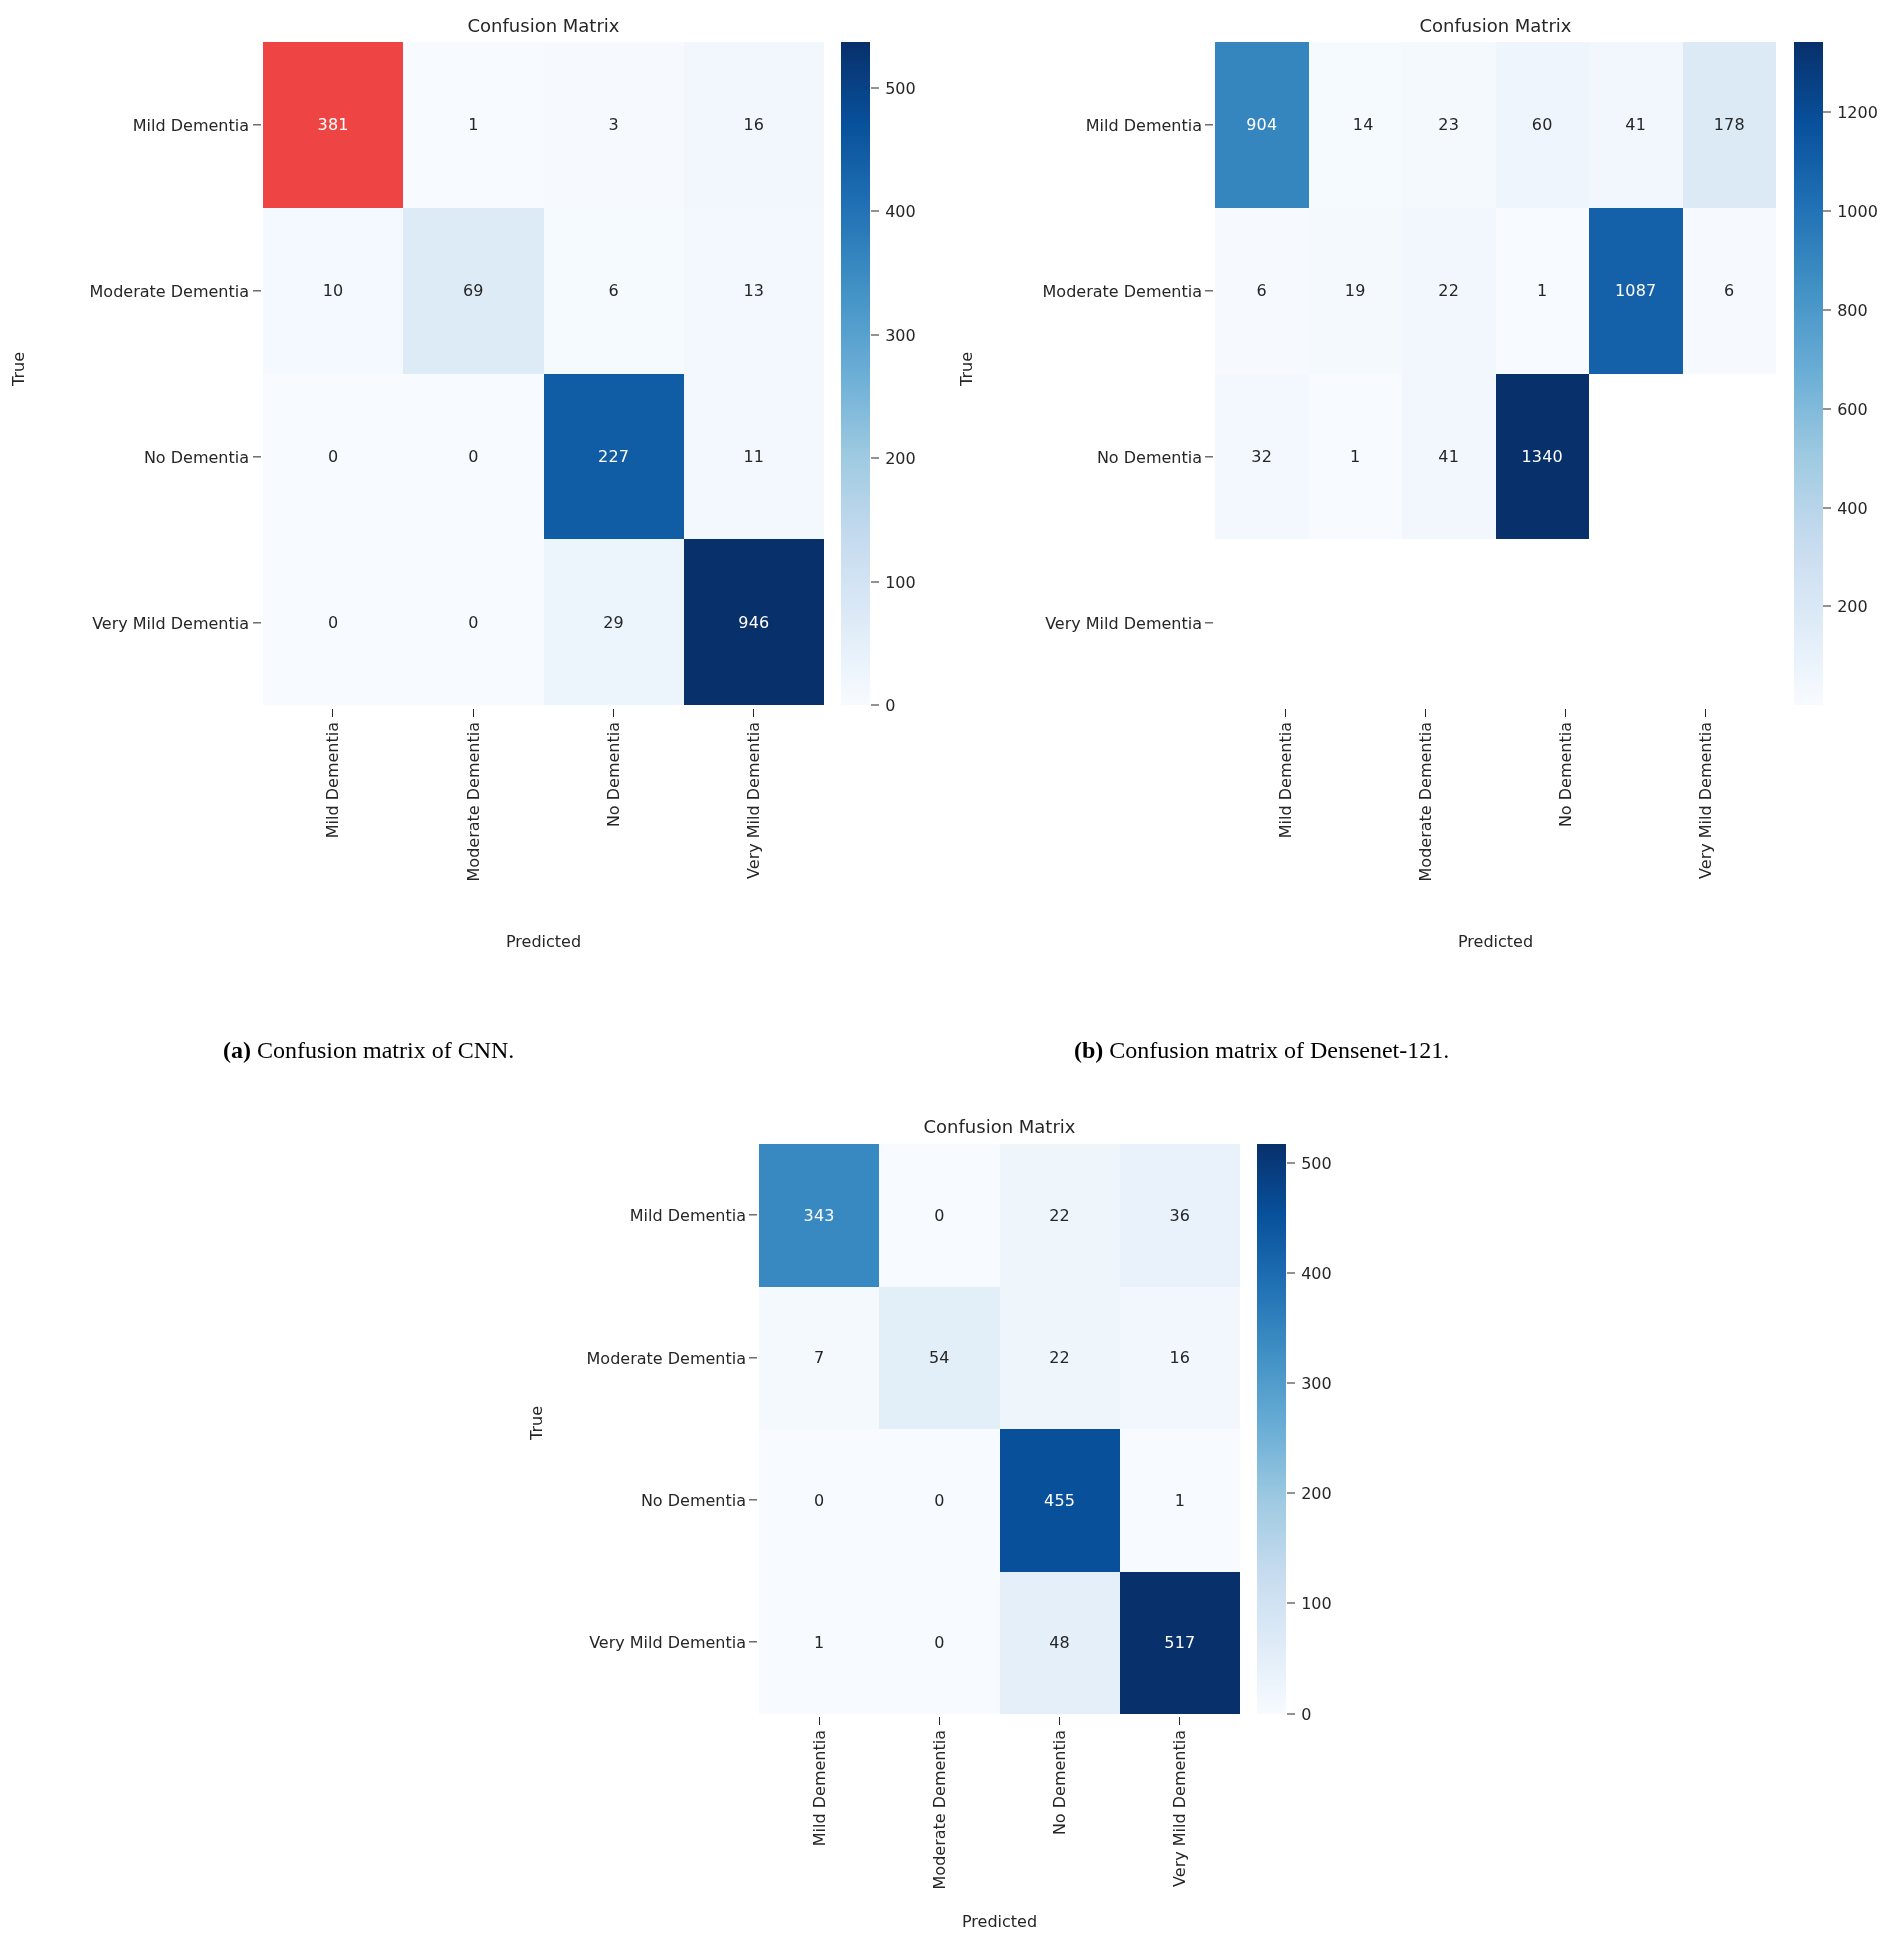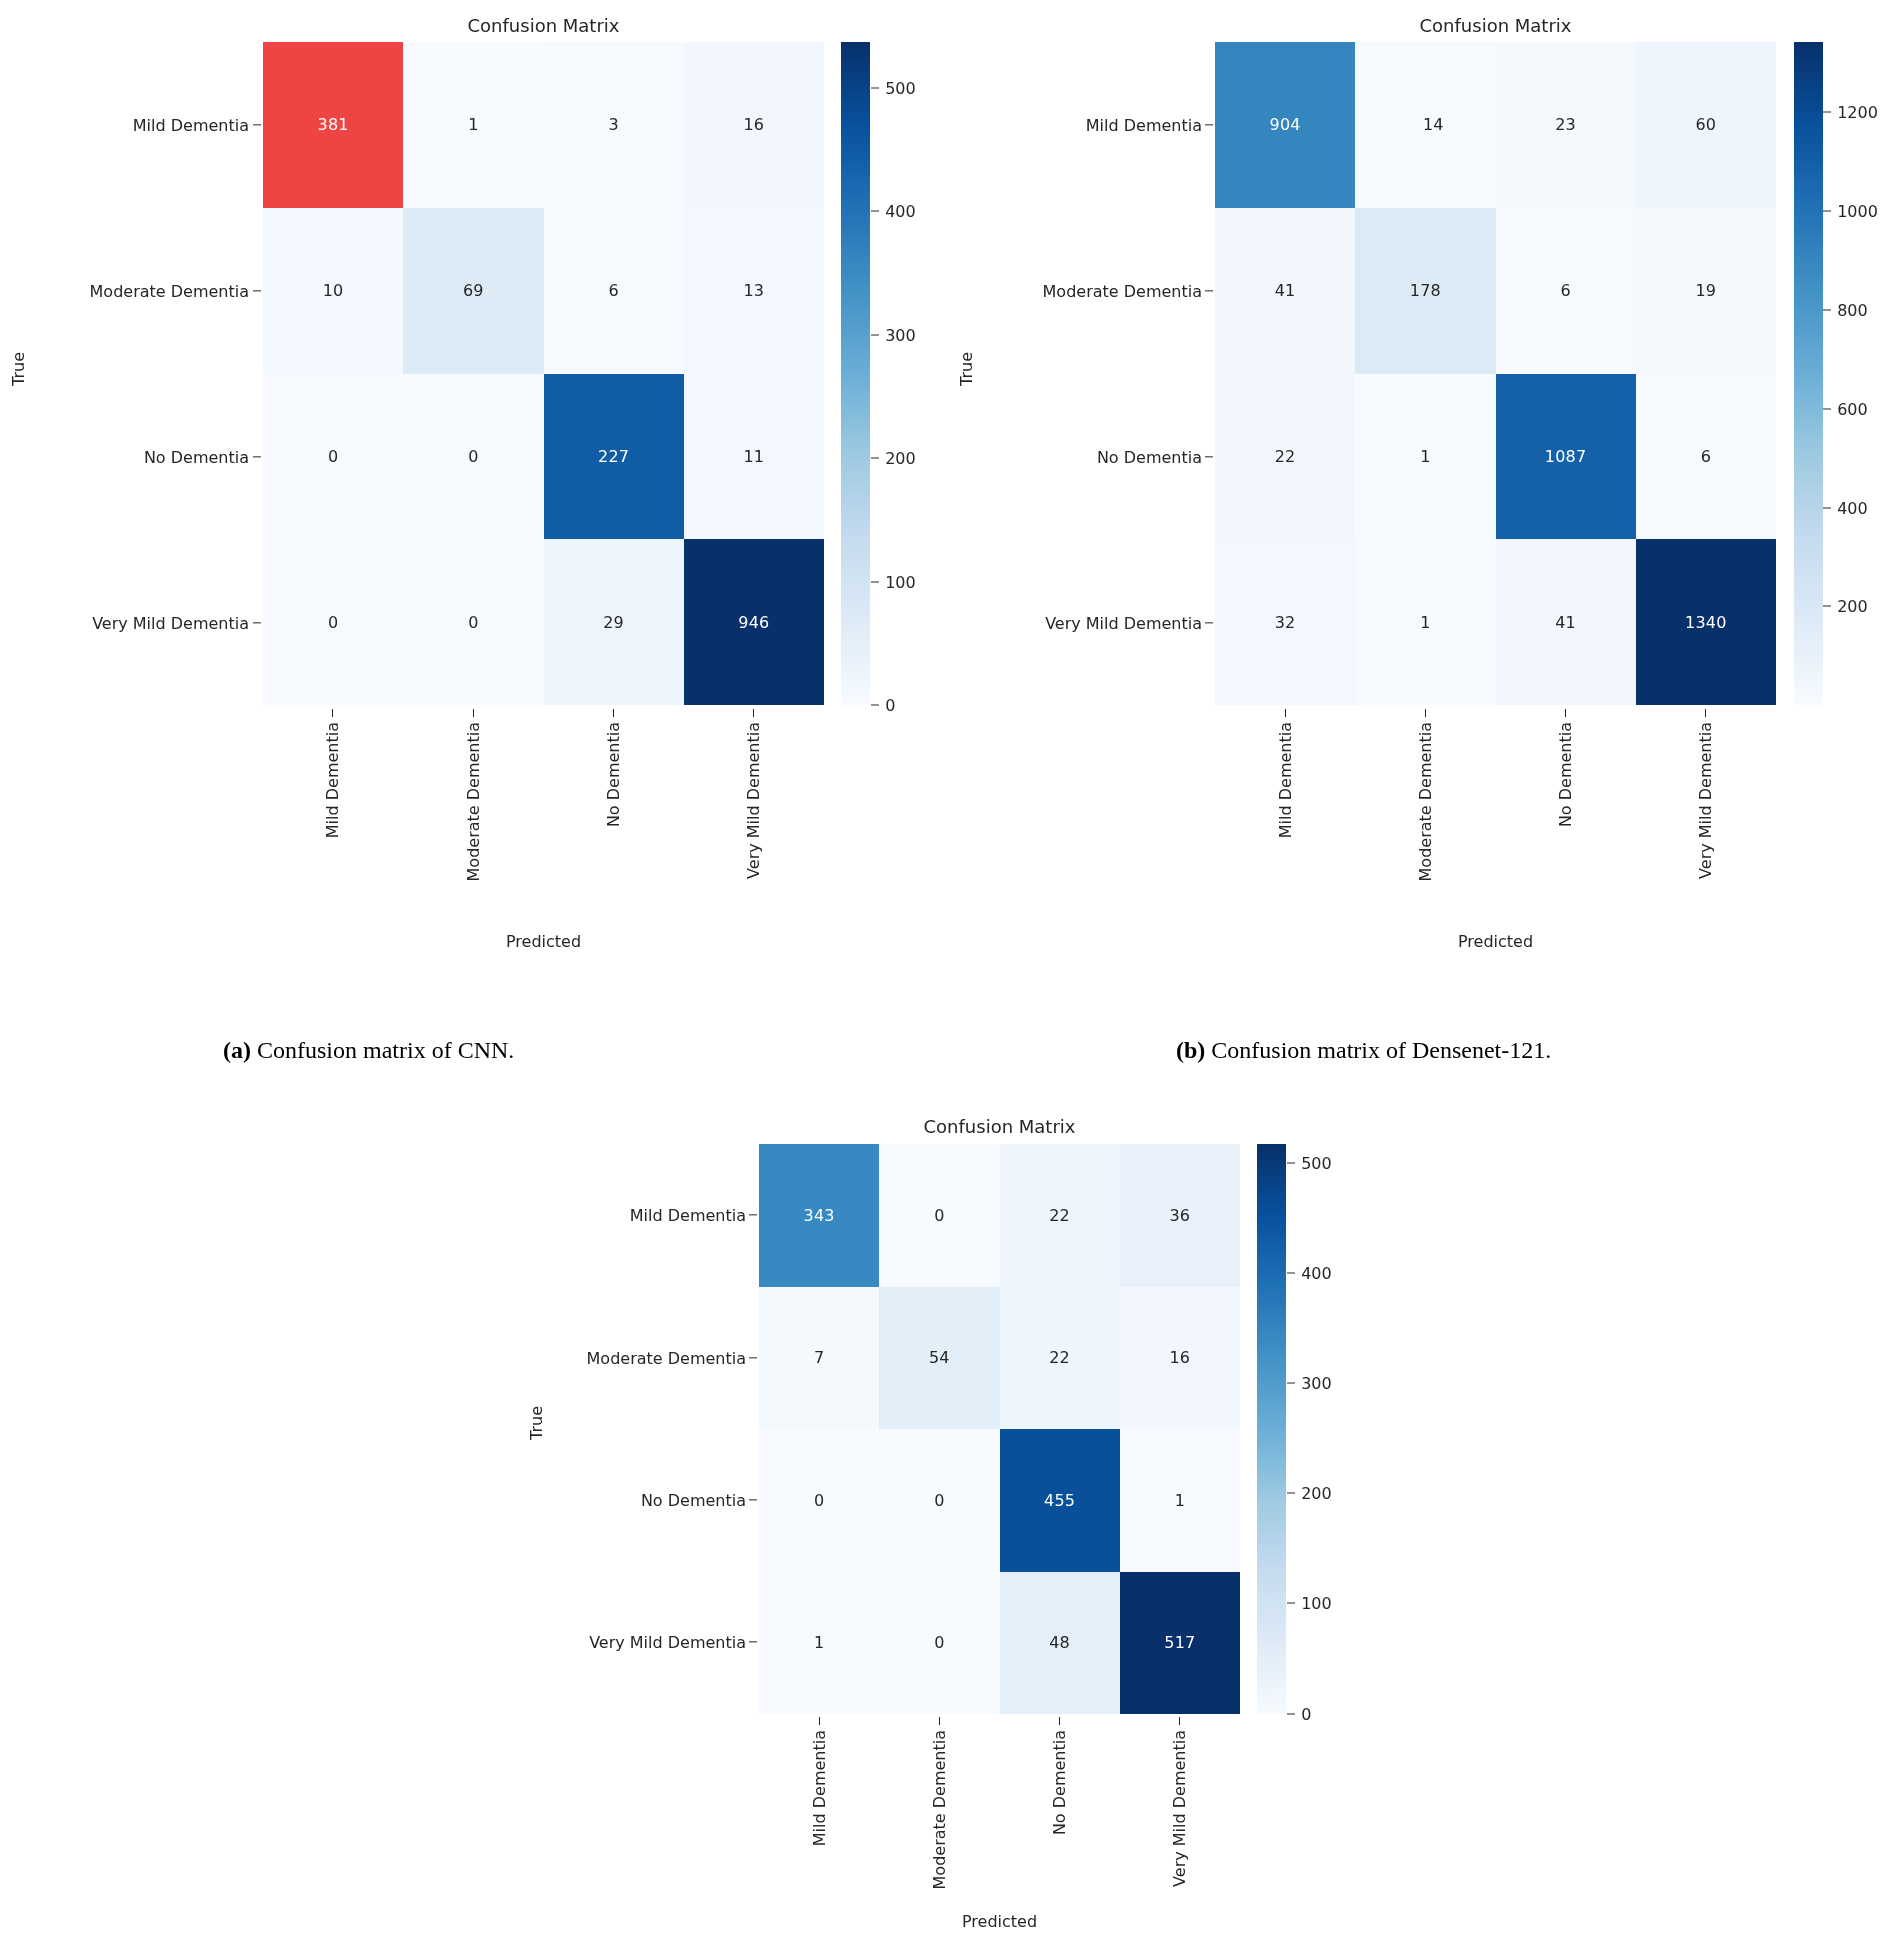--- a/index.html
+++ b/index.html
@@ -126,21 +126,21 @@
       <div class="tl">400</div>
     </div>
     <div class="cbar-tick" style="left: 871px; top: 88px;">
       <div class="tk"></div>
       <div class="tl">500</div>
     </div>
   </div>
 
 <div class="panel" id="panel-b" style="left:948px;top:0px;width:948px;height:993px;">
     <div class="cm-title" style="left: 267px; top: 14.7px; width: 561px;">Confusion Matrix</div>
-    <div class="grid" style="left: 267px; top: 42px; width: 561px; height: 663px; grid-template-columns: repeat(4, 1fr); grid-template-rows: repeat(4, 1fr);">
+    <div class="grid" style="left: 267px; top: 42px; width: 561px; height: 663px; grid-template-columns: repeat(6, 1fr); grid-template-rows: repeat(4, 1fr);">
       <div class="cell dark" style="background: rgb(53, 133, 191);">904</div>
       <div class="cell light" style="background: rgb(245, 250, 254); padding-left: 16px;">14</div>
       <div class="cell light" style="background: rgb(244, 249, 254);">23</div>
       <div class="cell light" style="background: rgb(238, 245, 252);">60</div>
       <div class="cell light" style="background: rgb(241, 247, 253);">41</div>
       <div class="cell light" style="background: rgb(220, 234, 246);">178</div>
       <div class="cell light" style="background: rgb(246, 250, 255);">6</div>
       <div class="cell light" style="background: rgb(244, 249, 254);">19</div>
       <div class="cell light" style="background: rgb(241, 247, 253);">22</div>
       <div class="cell light" style="background: rgb(247, 251, 255);">1</div>
@@ -202,21 +202,21 @@
     </div>
     <div class="cbar-tick" style="left: 875px; top: 112px;">
       <div class="tk"></div>
       <div class="tl">1200</div>
     </div>
   </div>
 
 <div class="caption" style="left:223px;top:1037px;">
   <b>(a)</b><span> Confusion matrix of CNN.</span>
 </div>
-<div class="caption" style="left:1176px;top:1037px;">
+<div class="caption" style="left:1074px;top:1037px;">
   <b>(b)</b><span> Confusion matrix of Densenet-121.</span>
 </div>
 
 <div class="panel" id="panel-c" style="left:474px;top:1086px;width:948px;height:859px;">
     <div class="cm-title" style="left: 285px; top: 30px; width: 481px;">Confusion Matrix</div>
     <div class="grid" style="left: 285px; top: 58px; width: 481px; height: 570px; grid-template-columns: repeat(4, 1fr); grid-template-rows: repeat(4, 1fr);">
       <div class="cell dark" style="background: rgb(56, 136, 193);">343</div>
       <div class="cell light" style="background: rgb(247, 251, 255);">0</div>
       <div class="cell light" style="background: rgb(238, 246, 252);">22</div>
       <div class="cell light" style="background: rgb(233, 242, 251);">36</div>

